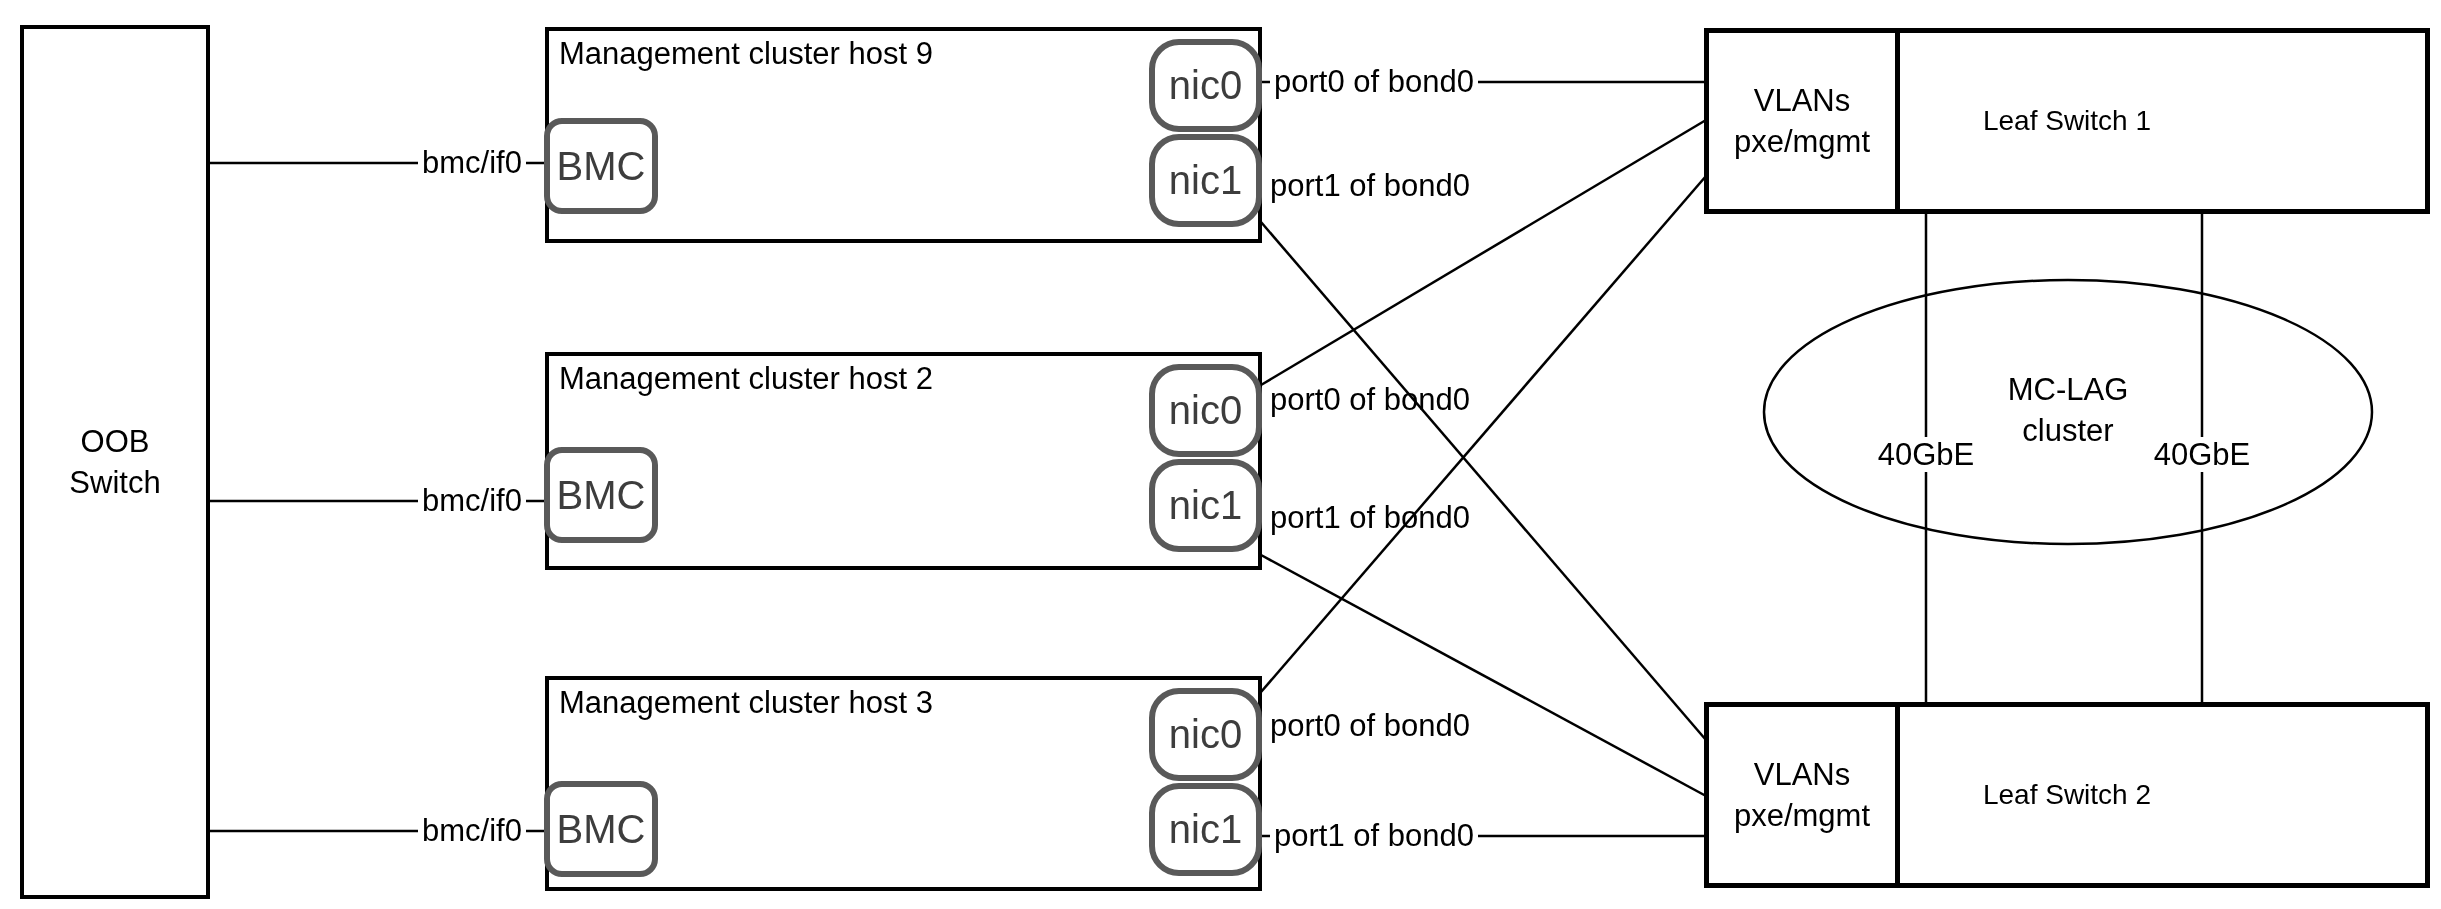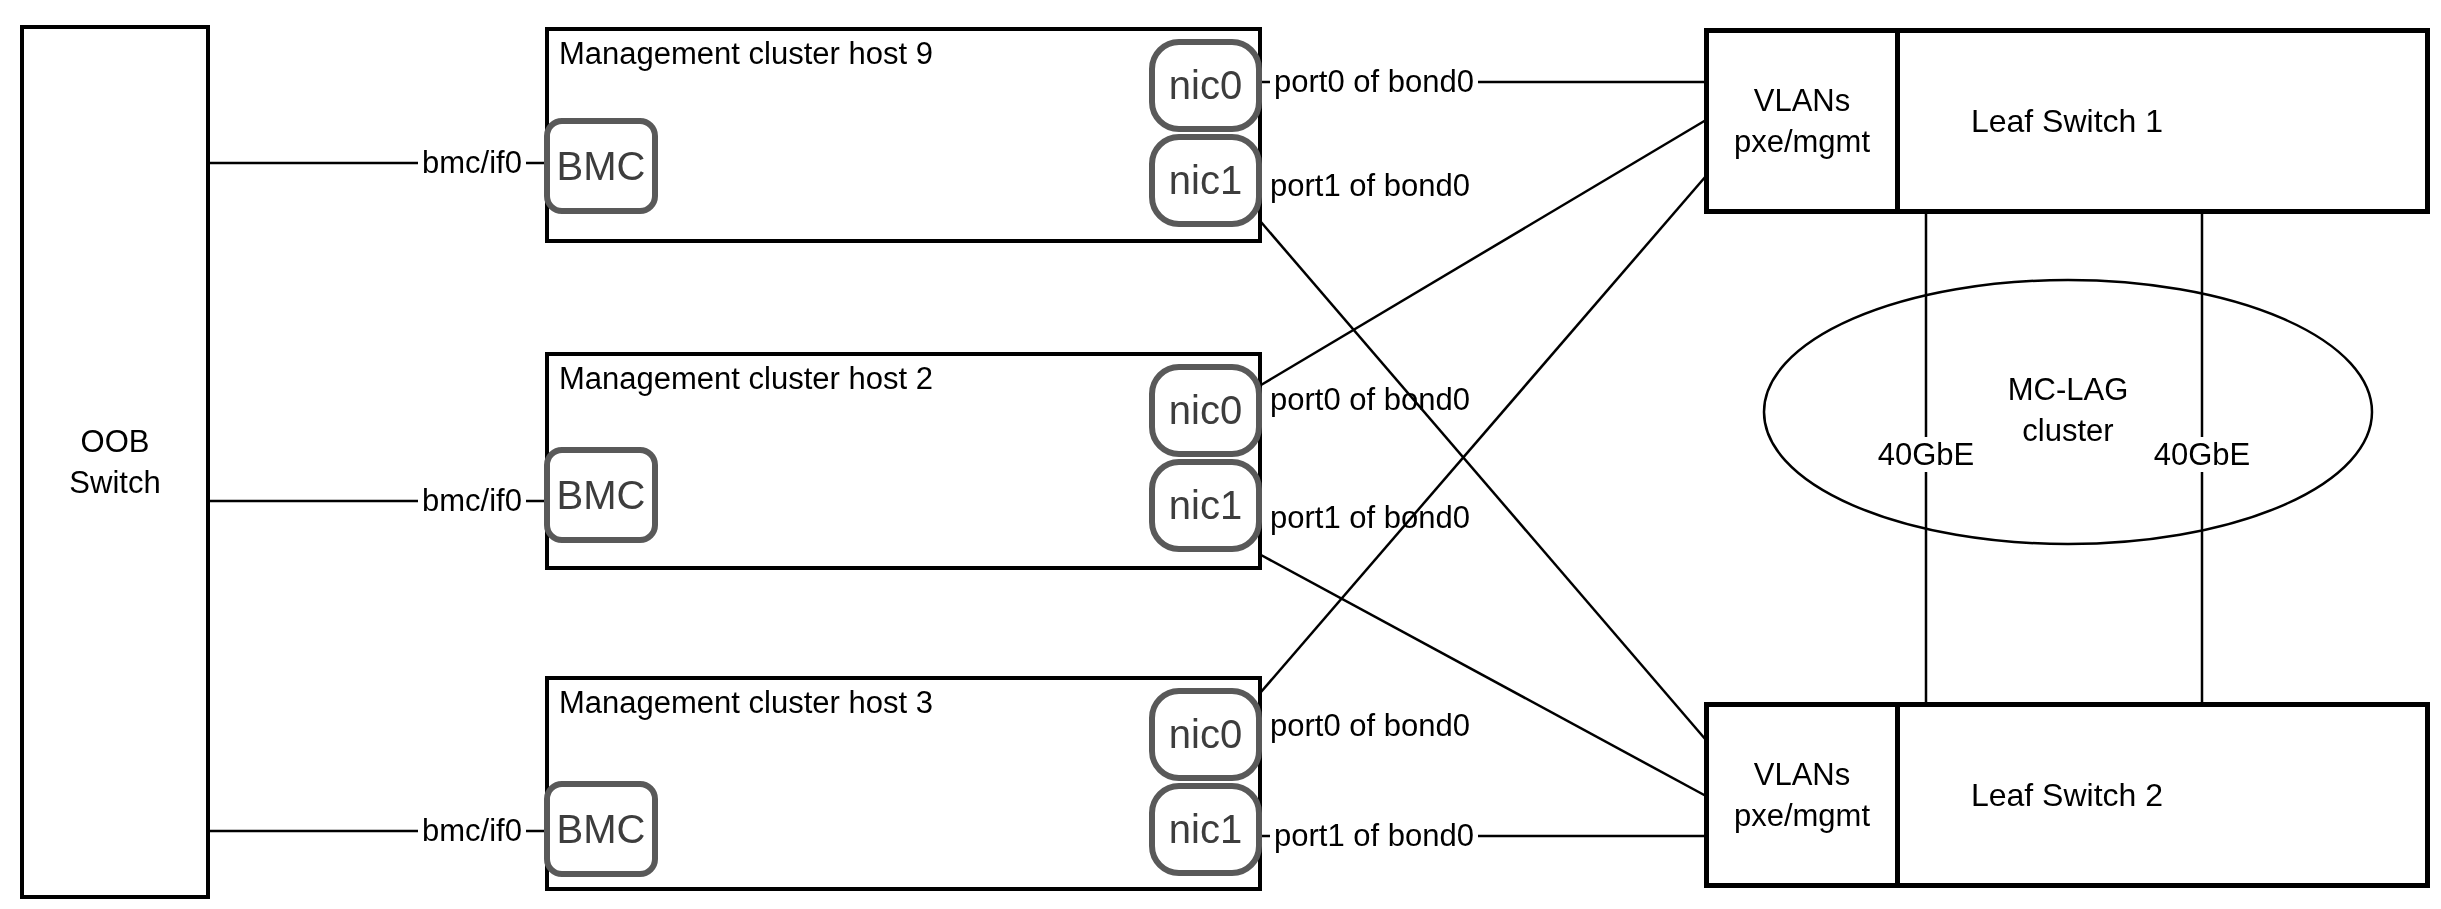--- a/index.html
+++ b/index.html
@@ -52,21 +52,21 @@
   .bmc-1{top:118px;} .bmc-2{top:447px;} .bmc-3{top:781px;}
   .nic{left:1149px;width:113px;height:93px;border-radius:30px;}
   .nic0-1{top:39px;} .nic1-1{top:134px;}
   .nic0-2{top:364px;} .nic1-2{top:459px;}
   .nic0-3{top:688px;} .nic1-3{top:783px;}
 
   .leaf{left:1704px;width:726px;height:186px;border-width:5px;}
   .leaf-1{top:28px;} .leaf-2{top:702px;}
   .leaf-divider{position:absolute;left:186px;top:0;width:5px;height:100%;background:var(--box-border);}
   .vlan-cell{position:absolute;left:0;top:0;width:186px;height:100%;display:flex;align-items:center;justify-content:center;border-radius:27px;}
-  .leaf-name{position:absolute;left:0;top:0;width:100%;height:100%;display:flex;align-items:center;justify-content:center;font-size:32px;}
+  .leaf-name{position:absolute;left:0;top:0;width:100%;height:100%;display:flex;align-items:center;justify-content:center;font-size:28px;}
 
   .float-label{position:absolute;z-index:4;font-size:31px;line-height:40px;height:40px;white-space:nowrap;}
   .tag{background:var(--background);padding:0 4px;}
   .bmc-if{left:418px;width:120px;text-align:left;}
   .bmc-if-1{top:143px;} .bmc-if-2{top:481px;} .bmc-if-3{top:811px;}
   .port{left:1270px;width:236px;text-align:left;}
   .port0-1{top:62px;} .port1-1{top:166px;}
   .port0-2{top:380px;} .port1-2{top:498px;}
   .port0-3{top:706px;} .port1-3{top:816px;}
   .gbe{width:140px;text-align:center;top:435px;}

